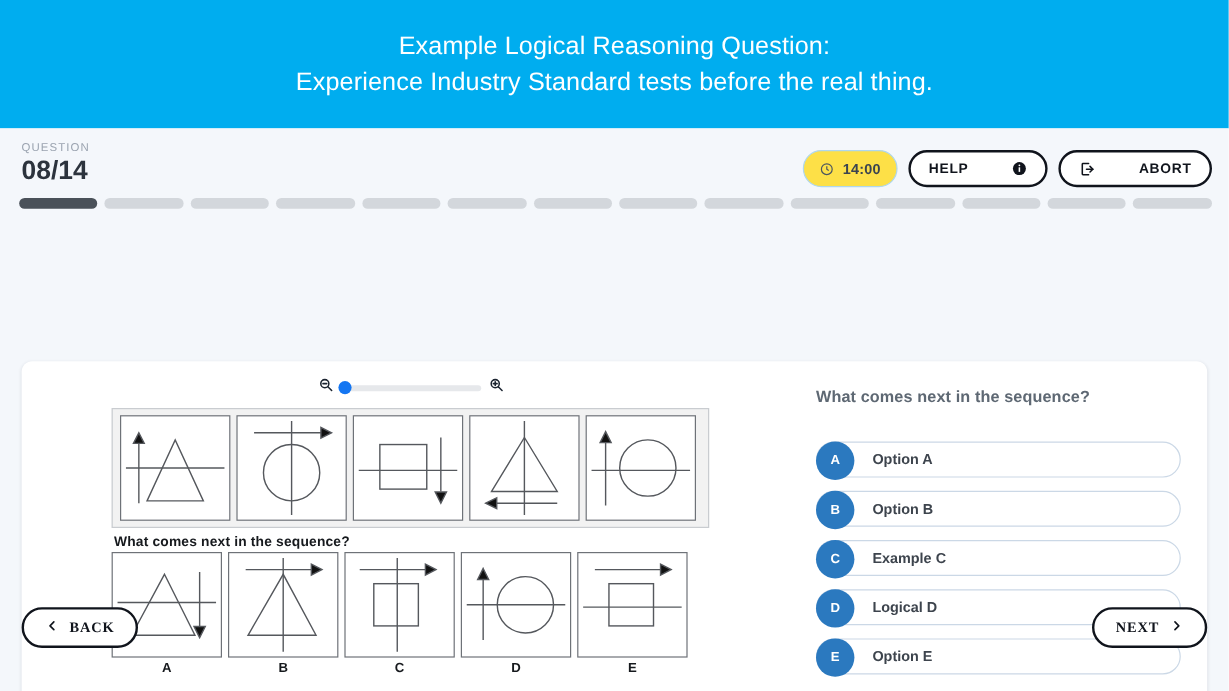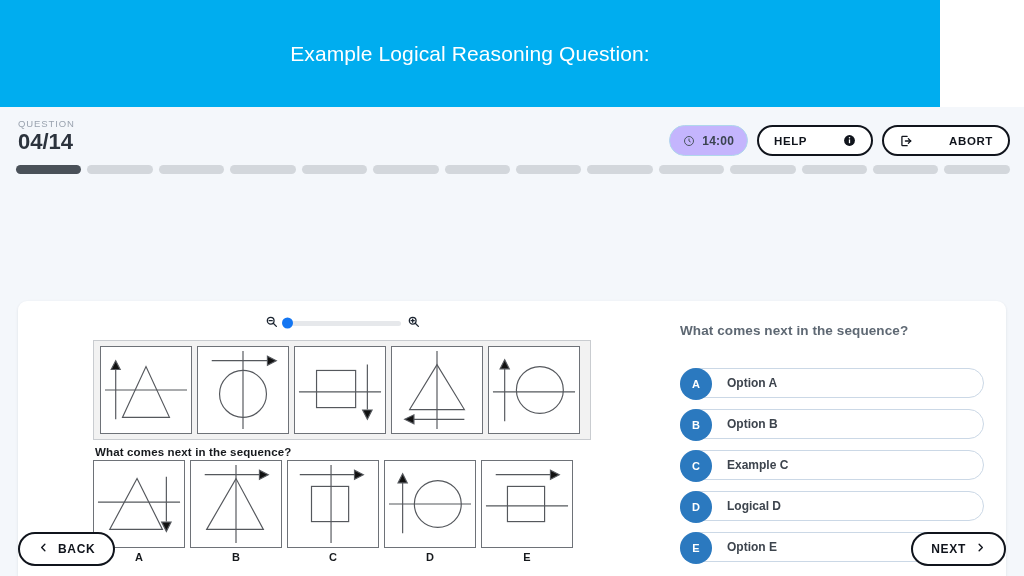--- a/index.html
+++ b/index.html
@@ -5,21 +5,21 @@
   * { box-sizing: border-box; margin: 0; padding: 0; }
   html, body {
     width: 1024px; height: 576px;
     font-family: "Liberation Sans", sans-serif;
     background: #ffffff;
     overflow: hidden;
   }
 
   
   .banner {
-    width: 940px; height: 107px;
+    width: 1024px; height: 107px;
     background: #00ADEF;
     display: flex; flex-direction: column;
     align-items: center; justify-content: center;
     color: #ffffff;
   }
   .banner-line { font-size: 21px; line-height: 30px; font-weight: 400; letter-spacing: .1px; }
 
   
   .exam {
     width: 1024px; height: 469px;
@@ -43,21 +43,21 @@
   }
   .header-controls { display: flex; align-items: center; gap: 9px; margin-top: 6px; }
 
   .pill {
     display: flex; align-items: center; justify-content: center;
     gap: 7px; height: 31px; border-radius: 16px;
     font-size: 11.5px; font-weight: 700; letter-spacing: .6px;
     background: #ffffff;
   }
   .pill-timer {
-    border: 1.6px solid #AFD7EC; background: #c4b5fd;
+    border: 1.6px solid #AFD7EC; background: #fde047;
     color: #3A4350; padding: 0 13px; font-weight: 600; letter-spacing: .2px;
     font-size: 12px;
   }
   .pill-dark {
     border: 2px solid #10141C; color: #10141C; padding: 0 15px; gap: 36px;
   }
   .pill svg { display: block; }
 
   
   .progress {
@@ -142,44 +142,45 @@
     display: flex; align-items: center; justify-content: center;
     font-size: 11px; font-weight: 700;
   }
   .option-text {
     margin-left: 46px; font-size: 12px; font-weight: 700; color: #3D444D;
   }
 
   
   .footer {
     position: absolute; left: 0; right: 0; bottom: 0;
-    height: 70px; display: flex; align-items: flex-end;
-    justify-content: space-between; padding: 0 18px 10px 18px;
+    height: 70px; display: flex; align-items: flex-start;
+    justify-content: space-between; padding: 0 18px 10px 18px; font-family: Liberation Serif, serif;
   }
   .navbtn {
     display: flex; align-items: center; gap: 9px;
     height: 34px; padding: 0 18px;
     border: 2px solid #10141C; border-radius: 18px;
     background: #ffffff; color: #10141C;
     font-size: 12px; font-weight: 700; letter-spacing: .7px;
   }
 </style>
 </head>
 <body>
 
 <div class="banner">
   <div class="banner-line">Example Logical Reasoning Question:</div>
+  <div class="banner-line">Experience Industry Standard tests before the real thing.</div>
 </div>
 
 <div class="exam">
 
   <div class="exam-header">
     <div class="qmeta">
       <div class="qmeta-label">QUESTION</div>
-      <div class="qmeta-value">04/14</div>
+      <div class="qmeta-value">08/14</div>
     </div>
 
     <div class="header-controls">
       <div class="pill pill-timer">
         <span>
           <svg width="12" height="12" viewBox="0 0 24 24" fill="none" stroke="#4A5560" stroke-width="2">
             <circle cx="12" cy="12" r="9"></circle>
               <path d="M12 7v5l3.2 2"></path>
           </svg>
         </span>

